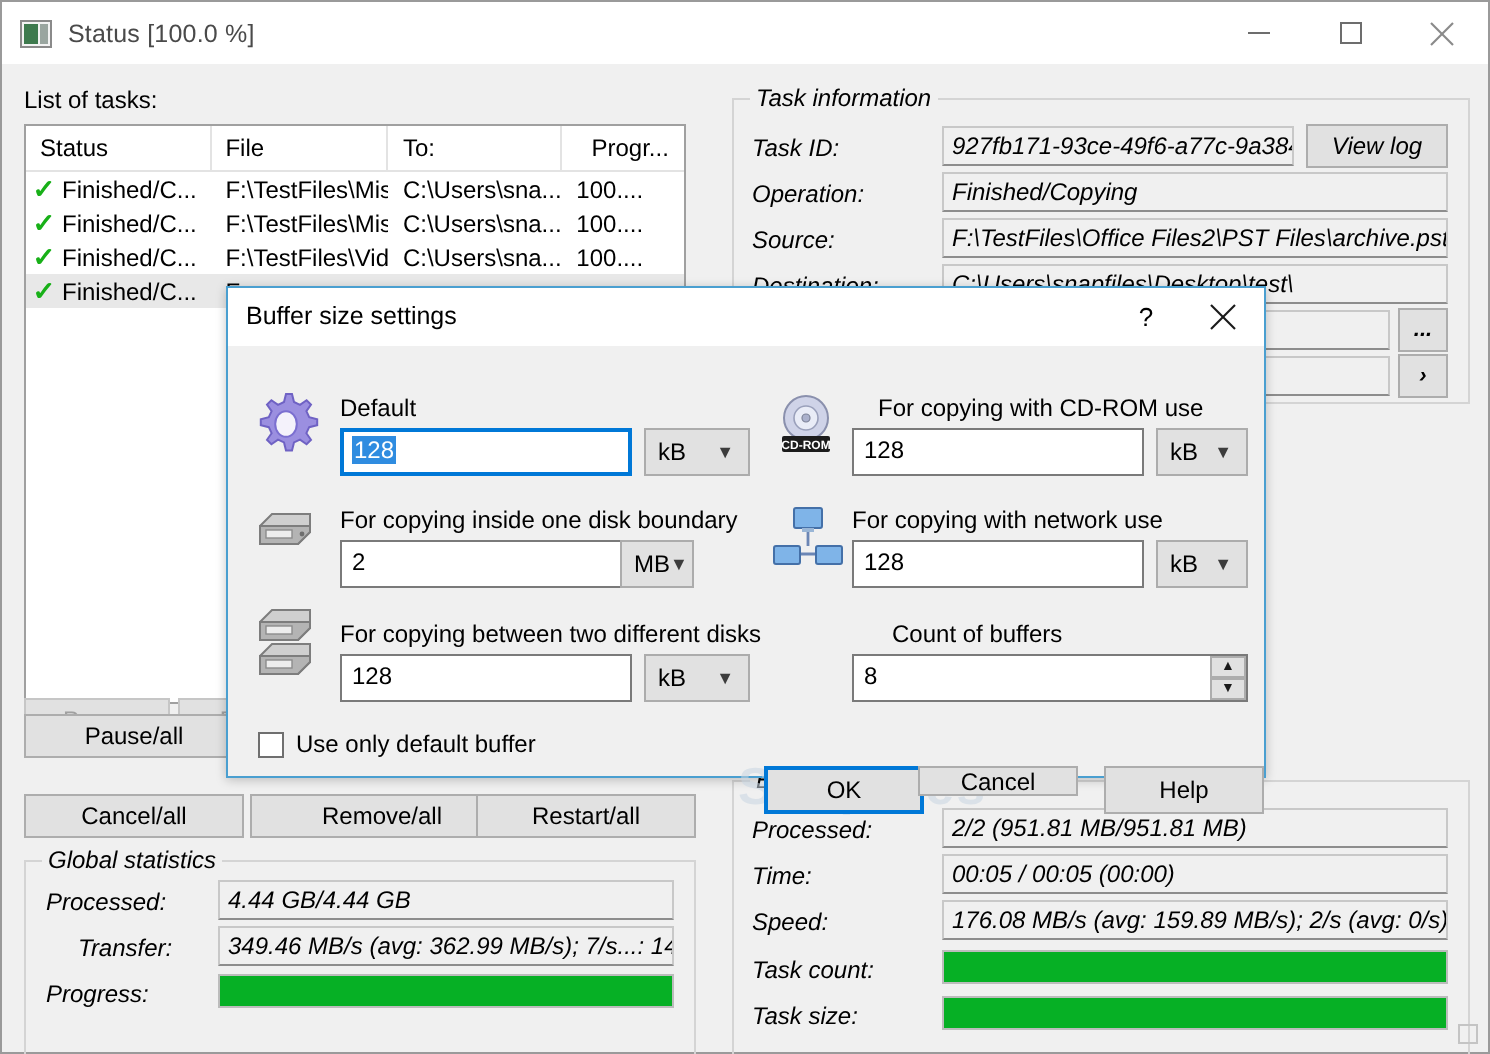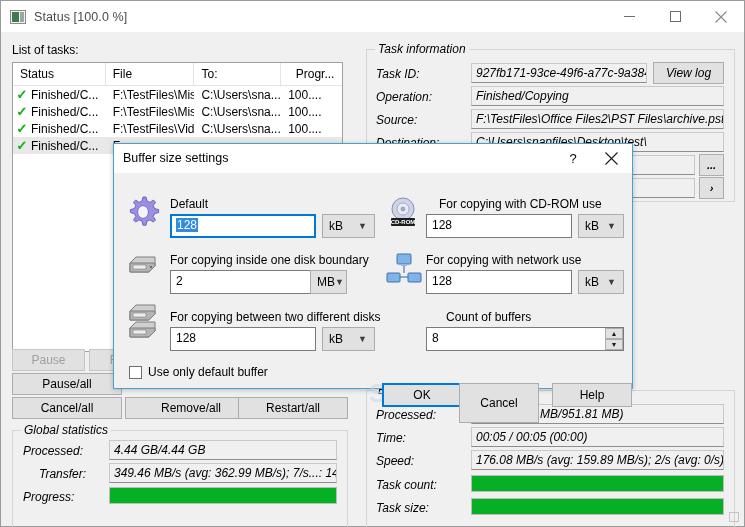--- a/index.html
+++ b/index.html
@@ -277,21 +277,21 @@
         </div>
         <div class="lv-cell c-file">F...</div>
         <div class="lv-cell c-to"></div>
         <div class="lv-cell c-prog"></div>
       </div>
     </div>
 
     <div class="btn disabled brow-btn" style="left:11px; top:317px; width:73px;">Pause</div>
     <div class="btn disabled brow-btn" style="left:88px; top:317px; width:73px;">Res...</div>
 
-    <div class="btn brow-btn" style="left:11px; top:341px; width:110px;text-align:right;">Pause/all</div>
+    <div class="btn brow-btn" style="left:11px; top:325px; width:110px;text-align:right;">Pause/all</div>
 
     <div class="btn brow-btn" style="left:11px; top:365px; width:110px;">Cancel/all</div>
     <div class="btn brow-btn" style="left:124px; top:365px; width:132px;">Remove/all</div>
     <div class="btn brow-btn" style="left:237px; top:365px; width:110px;">Restart/all</div>
 
     <div class="group" style="left:11px; top:398px; width:336px; height:113px;">
       <span class="legend">Global statistics</span>
 
       <span class="fld-label" style="left:10px; top:13px;">Processed:</span>
       <div class="ro-field" style="left:96px; top:9px; width:228px;">4.44 GB/4.44 GB</div>
@@ -479,18 +479,18 @@
       <div class="fgrp-label" style="left:312px; top:137px;margin-left:20px;">Count of buffers</div>
       <div class="spin-wrap" style="left:312px; top:154px; width:198px;">
         <div class="spin-input" style="width:198px;">8</div>
         <div class="spin-btns">
           <div class="spin-b">▲</div>
           <div class="spin-b">▼</div>
         </div>
       </div>
 
       <div class="btn focus" style="position:absolute; left:268px; top:210px; width:80px; height:24px;">OK</div>
-      <div class="btn" style="position:absolute; left:345px; top:210px; width:80px; height:40px;">Cancel</div>
+      <div class="btn" style="position:absolute; left:345px; top:210px; width:80px; height:15px;">Cancel</div>
       <div class="btn" style="position:absolute; left:438px; top:210px; width:80px; height:24px;">Help</div>
     </div>
   </div>
 
 </div>
 
 </body></html>

